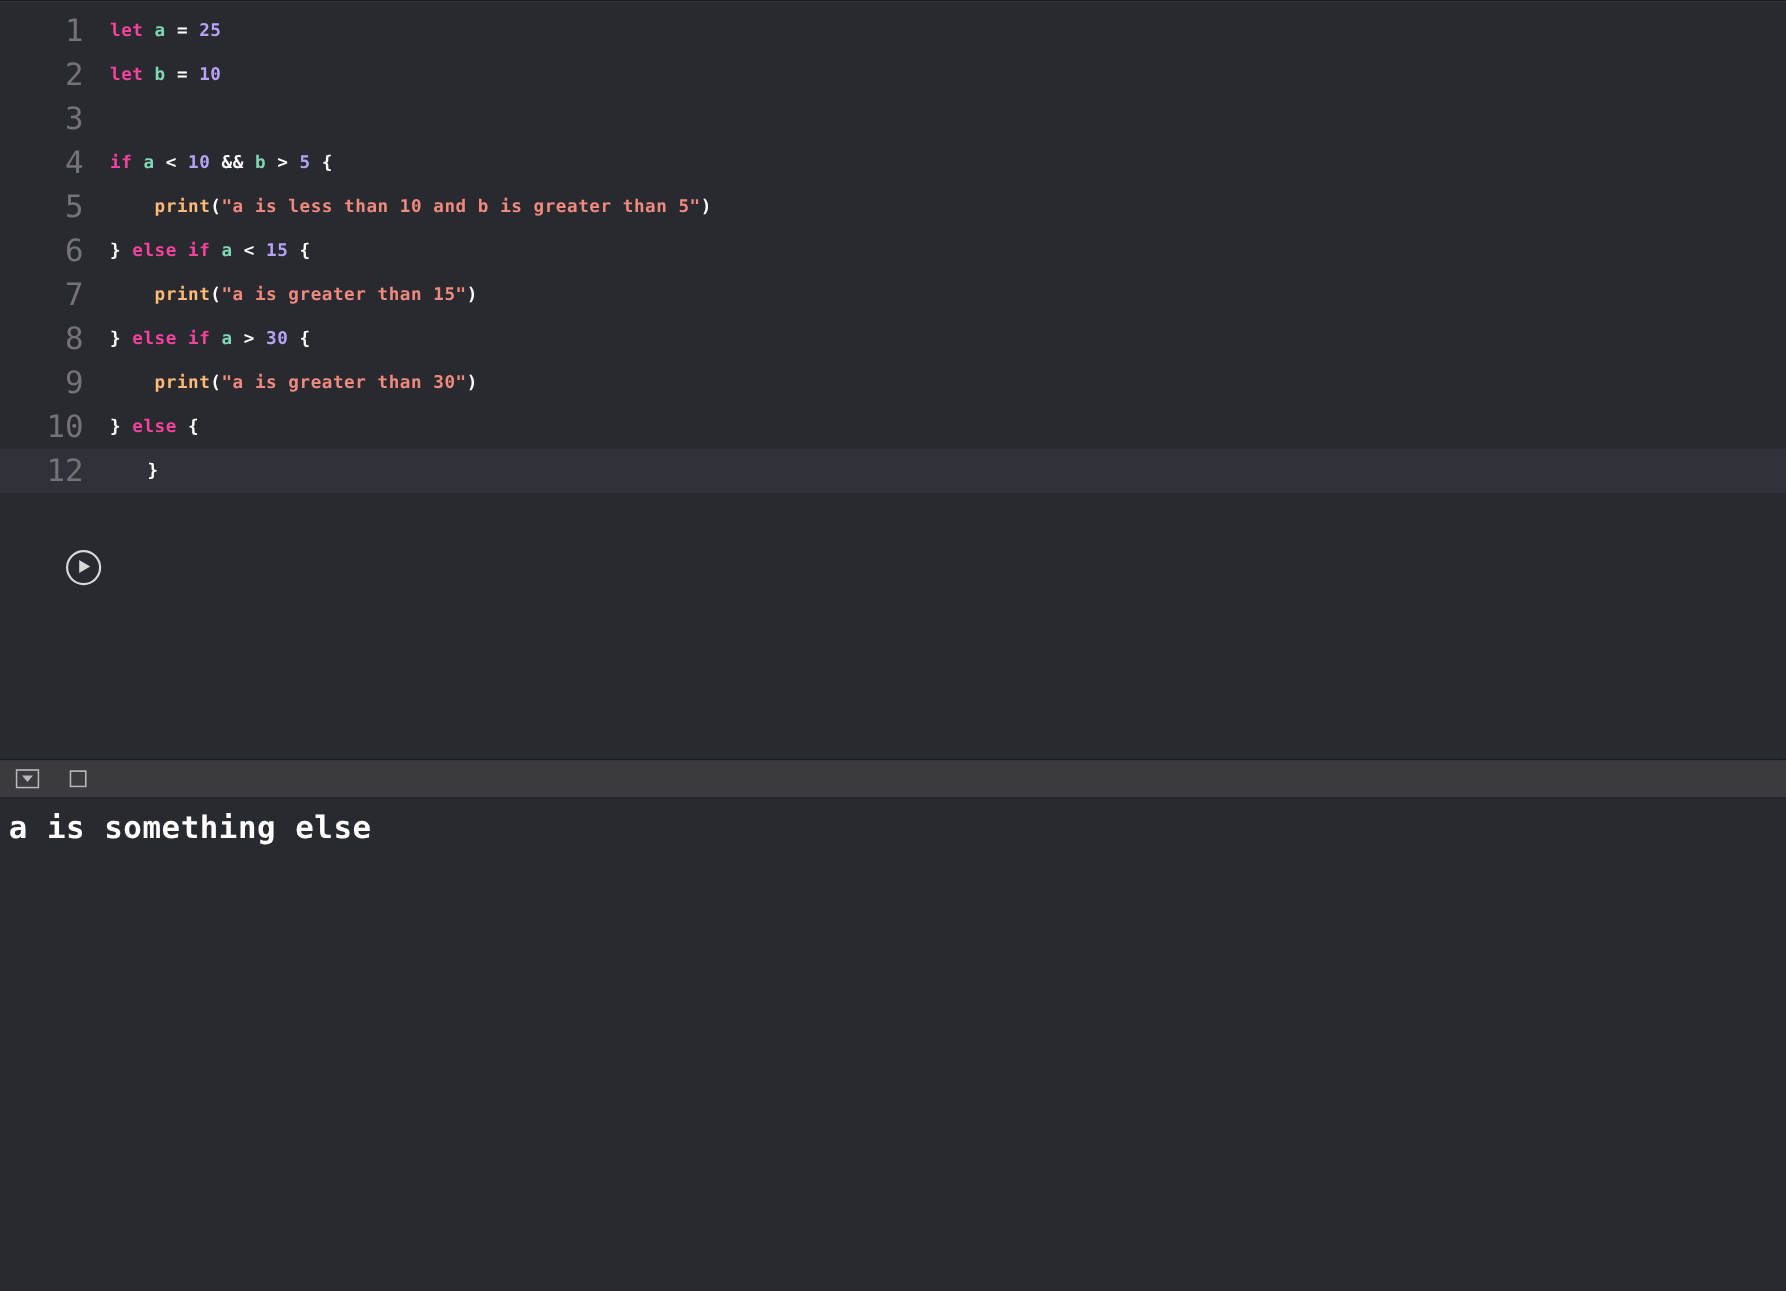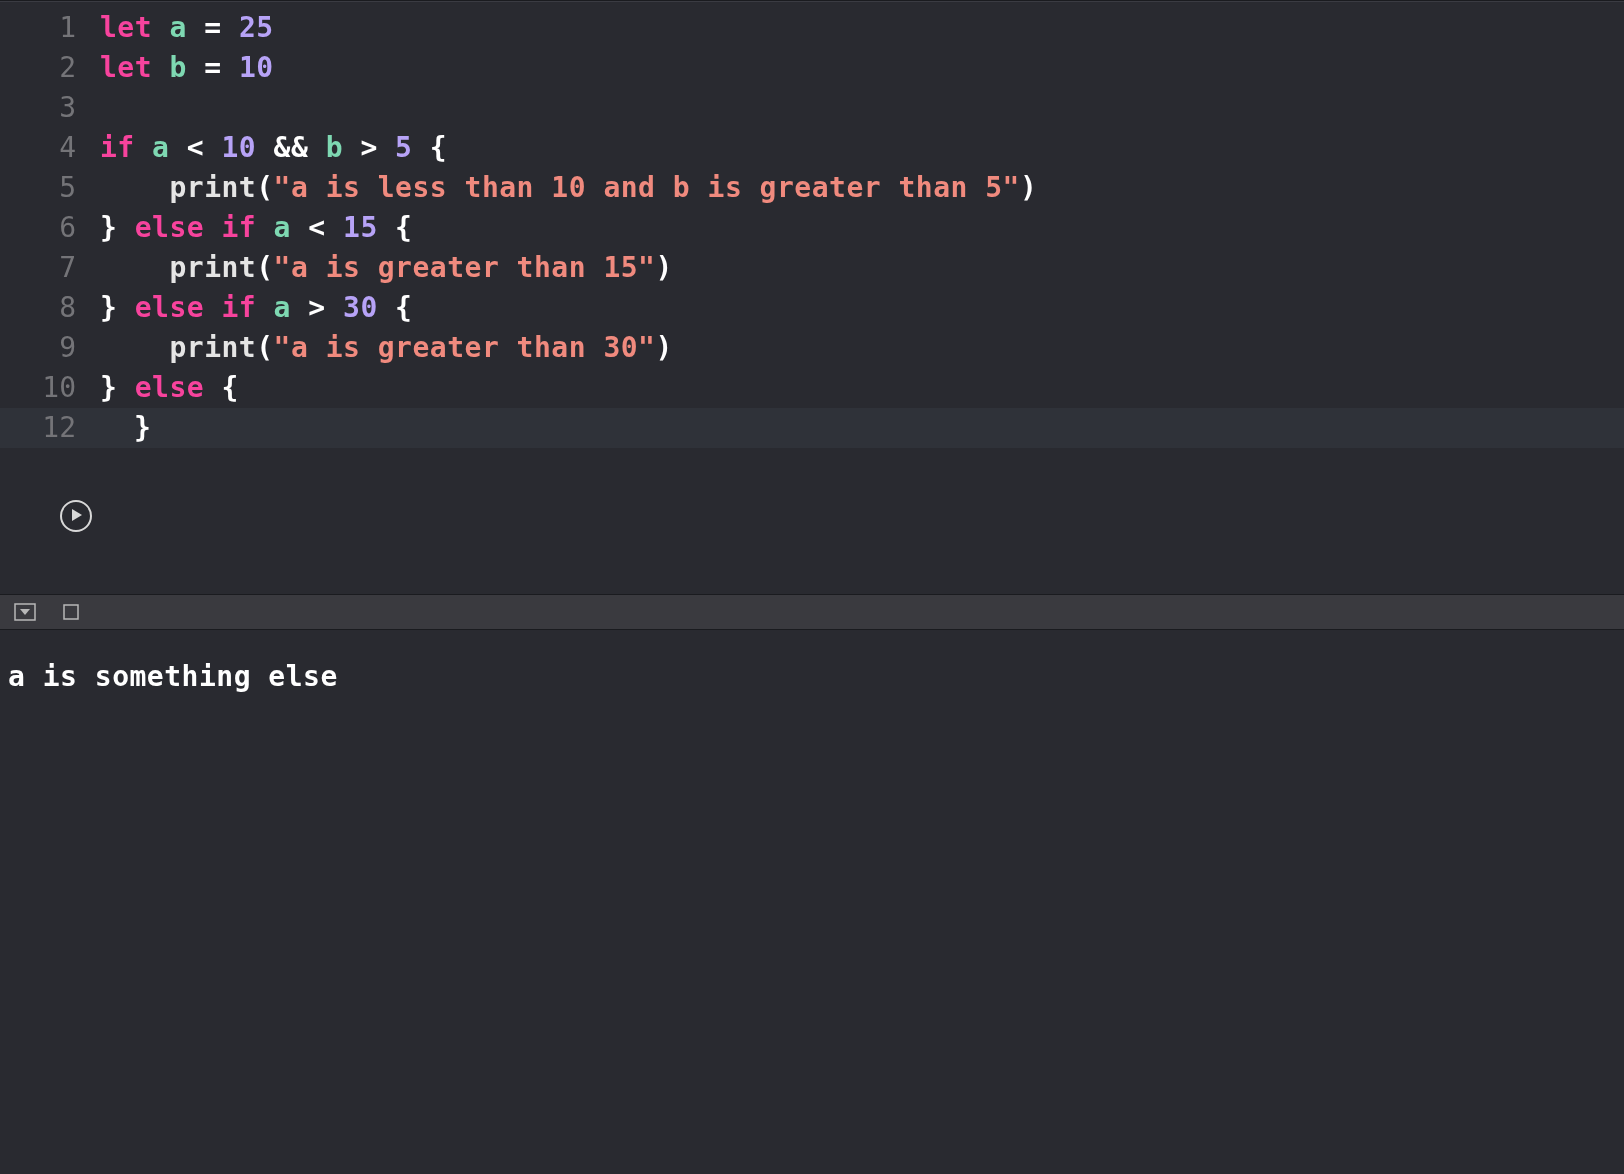--- a/index.html
+++ b/index.html
@@ -45,31 +45,31 @@
     width: 100px;
     text-align: right;
     padding-right: 24px;
     color: #747478;
     font-size: 28px;
     font-weight: 400;
     user-select: none;
     flex-shrink: 0;
   }
   .code-content {
-    font-size: 28px;
+    font-size: 16px;
     font-weight: 600;
     white-space: pre;
     letter-spacing: 0.5px;
     text-align: right;
   }
   .tok-keyword { color: #f7439d; font-weight: 700; }
   .tok-ident { color: #7ed8b2; }
   .tok-op { color: #ffffff; }
   .tok-number { color: #b7a3f7; }
-  .tok-func { color: #e5e5e5; }
+  .tok-func { color: #fdba74; }
   .tok-paren { color: #ffffff; }
   .tok-string { color: #f08a7e; }
   .tok-brace { color: #ffffff; }
 
   .run-button {
     position: absolute;
     left: 60px;
     top: 498px;
     width: 32px;
     height: 32px;
@@ -100,22 +100,22 @@
   .console-bar-icon {
     width: 22px;
     height: 22px;
     display: flex;
     align-items: center;
     justify-content: center;
     cursor: pointer;
   }
   .console-output {
     background: #292a30;
-    height: 544px;
-    padding: 30px 8px;
+    height: 448px;
+    padding: 10px 8px;
     font-size: 28px;
     font-weight: 700;
     color: #ffffff;
     white-space: pre;
     letter-spacing: 0.5px;
   }
 </style>
 </head>
 <body>
 

